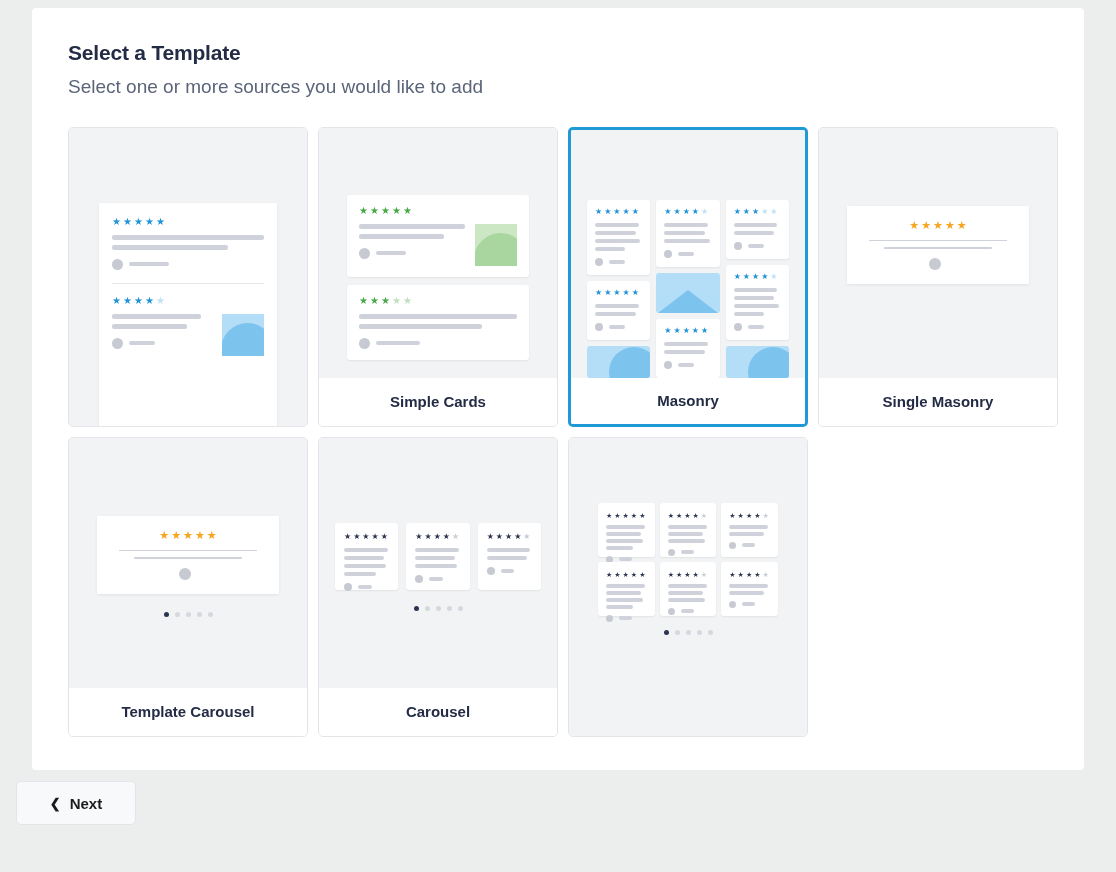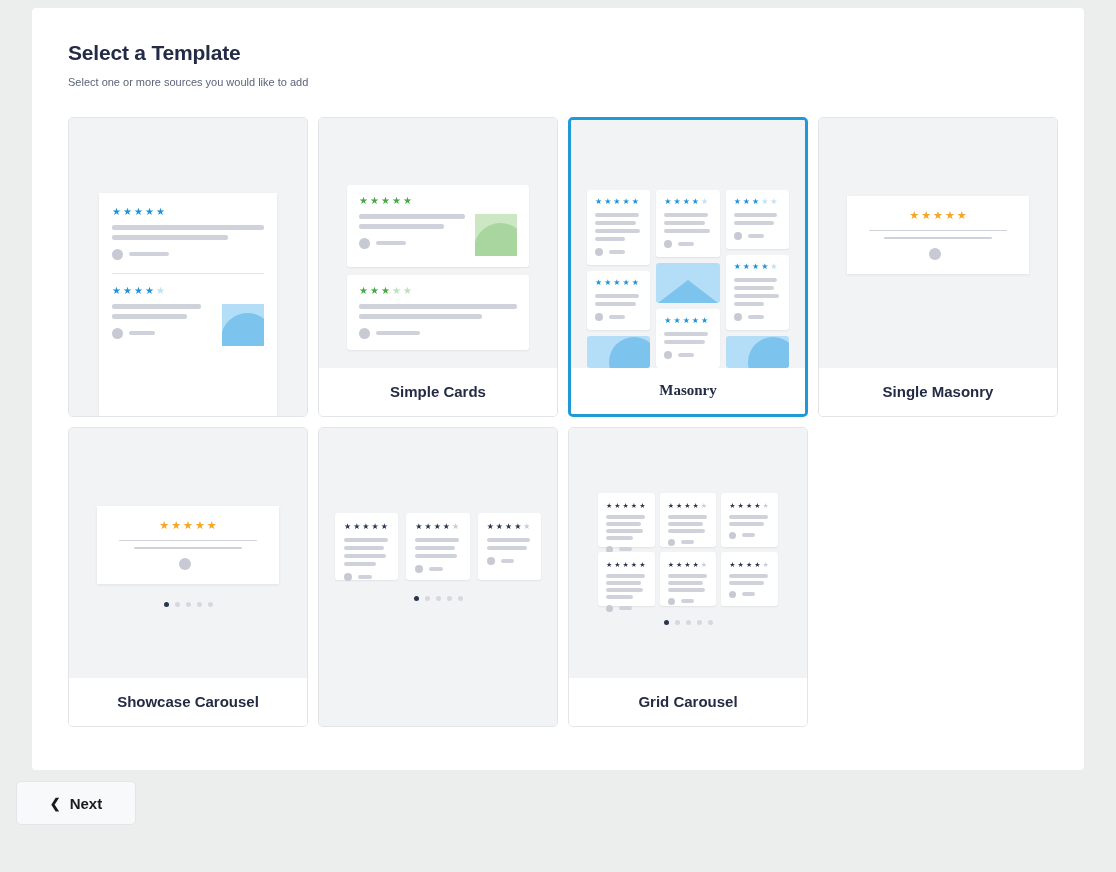--- a/index.html
+++ b/index.html
@@ -26,21 +26,21 @@
   .panel-inner { padding: 32px 36px 0 36px; }
 
   .page-title {
     font-size: 21px;
     font-weight: bold;
     color: #232b45;
     letter-spacing: -0.2px;
     line-height: 1.25;
   }
   .page-subtitle {
-    font-size: 11px;
+    font-size: 19px;
     color: #5b6479;
     margin-top: 9px;
     line-height: 1.3;
   }
 
   
   .template-grid {
     display: grid;
     grid-template-columns: repeat(4, 240px);
     gap: 10px 10px;
@@ -74,21 +74,21 @@
     height: 48px;
     flex: 0 0 48px;
     background: #ffffff;
     display: flex;
     align-items: center;
     justify-content: center;
     font-size: 15px;
     font-weight: bold;
     color: #232b45;
   }
-  .tpl-card.selected .tpl-label { height: 46px; flex-basis: 46px; font-family: Liberation Serif, serif; }
+  .tpl-card.selected .tpl-label { height: 46px; flex-basis: 46px; }
 
   .tpl-card.empty {
     border: none;
     background: transparent;
     cursor: default;
   }
 
   
   .stars { display: flex; gap: 2px; }
   .stars span { font-size: 9px; line-height: 9px; }
@@ -467,21 +467,21 @@
               </div>
               <div class="dots">
                 <i class="on"></i>
                 <i></i>
                 <i></i>
                 <i></i>
                 <i></i>
               </div>
             </div>
           </div>
-          <div class="tpl-label">Showcase Carousel</div>
+          <div class="tpl-label">Template Carousel</div>
         </div>
         <div class="tpl-card">
           <div class="tpl-preview">
             <div class="p-carousel">
               <div class="row">
                 <div class="mock-card">
                   <div class="stars">
                     <span style="color: rgb(43, 52, 80); font-size: 8px; line-height: 8px;">★</span>
                     <span style="color: rgb(43, 52, 80); font-size: 8px; line-height: 8px;">★</span>
                     <span style="color: rgb(43, 52, 80); font-size: 8px; line-height: 8px;">★</span>
@@ -531,20 +531,21 @@
               </div>
               <div class="dots">
                 <i class="on"></i>
                 <i></i>
                 <i></i>
                 <i></i>
                 <i></i>
               </div>
             </div>
           </div>
+          <div class="tpl-label">Carousel</div>
         </div>
         <div class="tpl-card">
           <div class="tpl-preview">
             <div class="p-grid">
               <div class="grid">
                 <div class="mock-card">
                   <div class="stars">
                     <span style="color: rgb(43, 52, 80); font-size: 7px; line-height: 7px;">★</span>
                     <span style="color: rgb(43, 52, 80); font-size: 7px; line-height: 7px;">★</span>
                     <span style="color: rgb(43, 52, 80); font-size: 7px; line-height: 7px;">★</span>
@@ -642,21 +643,20 @@
               </div>
               <div class="dots">
                 <i class="on"></i>
                 <i></i>
                 <i></i>
                 <i></i>
                 <i></i>
               </div>
             </div>
           </div>
-          <div class="tpl-label">Grid Carousel</div>
         </div>
         <div class="tpl-card empty"></div>
       </div>
   </div>
 </div>
 
 <div class="footer">
   <button class="btn-back">
     <span class="chev">❮</span>
     <span>Next</span>

